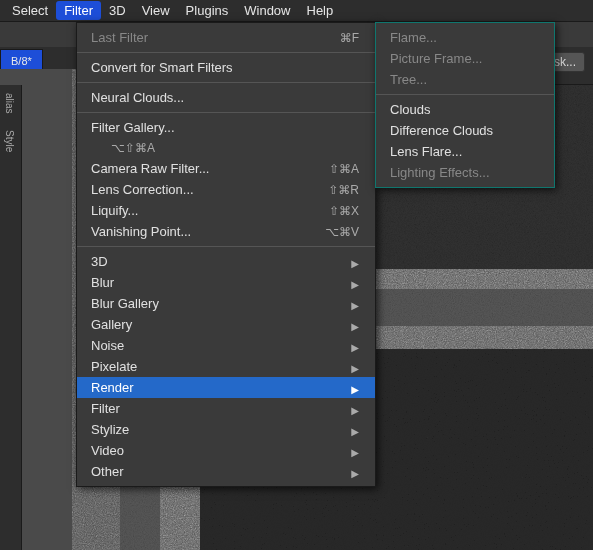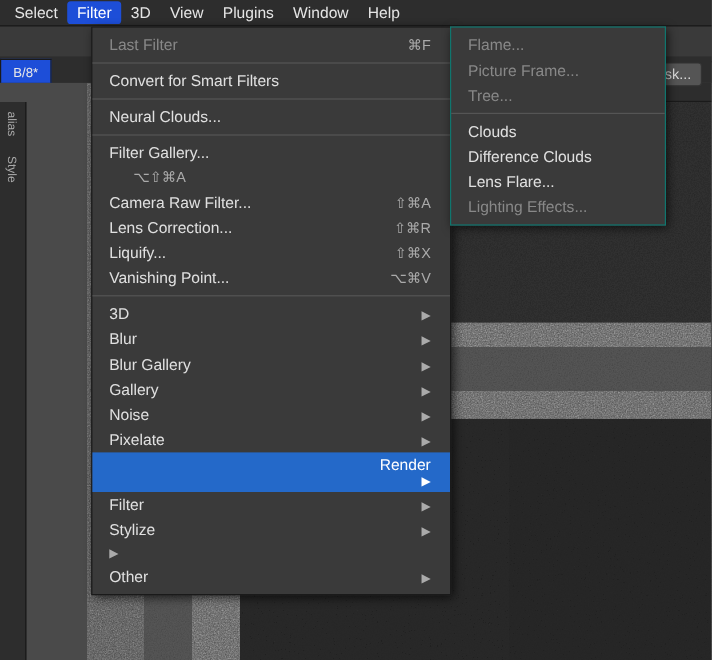--- a/index.html
+++ b/index.html
@@ -84,21 +84,20 @@
       white-space: nowrap;
       position: relative;
     }
     .menu-item.disabled {
       color: #888;
       cursor: default;
     }
     .menu-item.highlighted {
       background: #2469c9;
       color: white;
-      flex-direction: column;
     }
     .menu-item .shortcut {
       font-size: 12px;
       color: #aaa;
       margin-left: 20px;
     }
     .menu-item .arrow {
       font-size: 10px;
       color: #aaa;
     }
@@ -325,20 +324,21 @@
     <span class="menu-item-label">Filter</span>
     <span class="arrow">▶</span>
   </div>
 
   <div class="menu-item">
     <span class="menu-item-label">Stylize</span>
     <span class="arrow">▶</span>
   </div>
 
   <div class="menu-item">
+    <span class="menu-item-label">Video</span>
     <span class="arrow">▶</span>
   </div>
 
   <div class="menu-item">
     <span class="menu-item-label">Other</span>
     <span class="arrow">▶</span>
   </div>
 
 </div>
 

